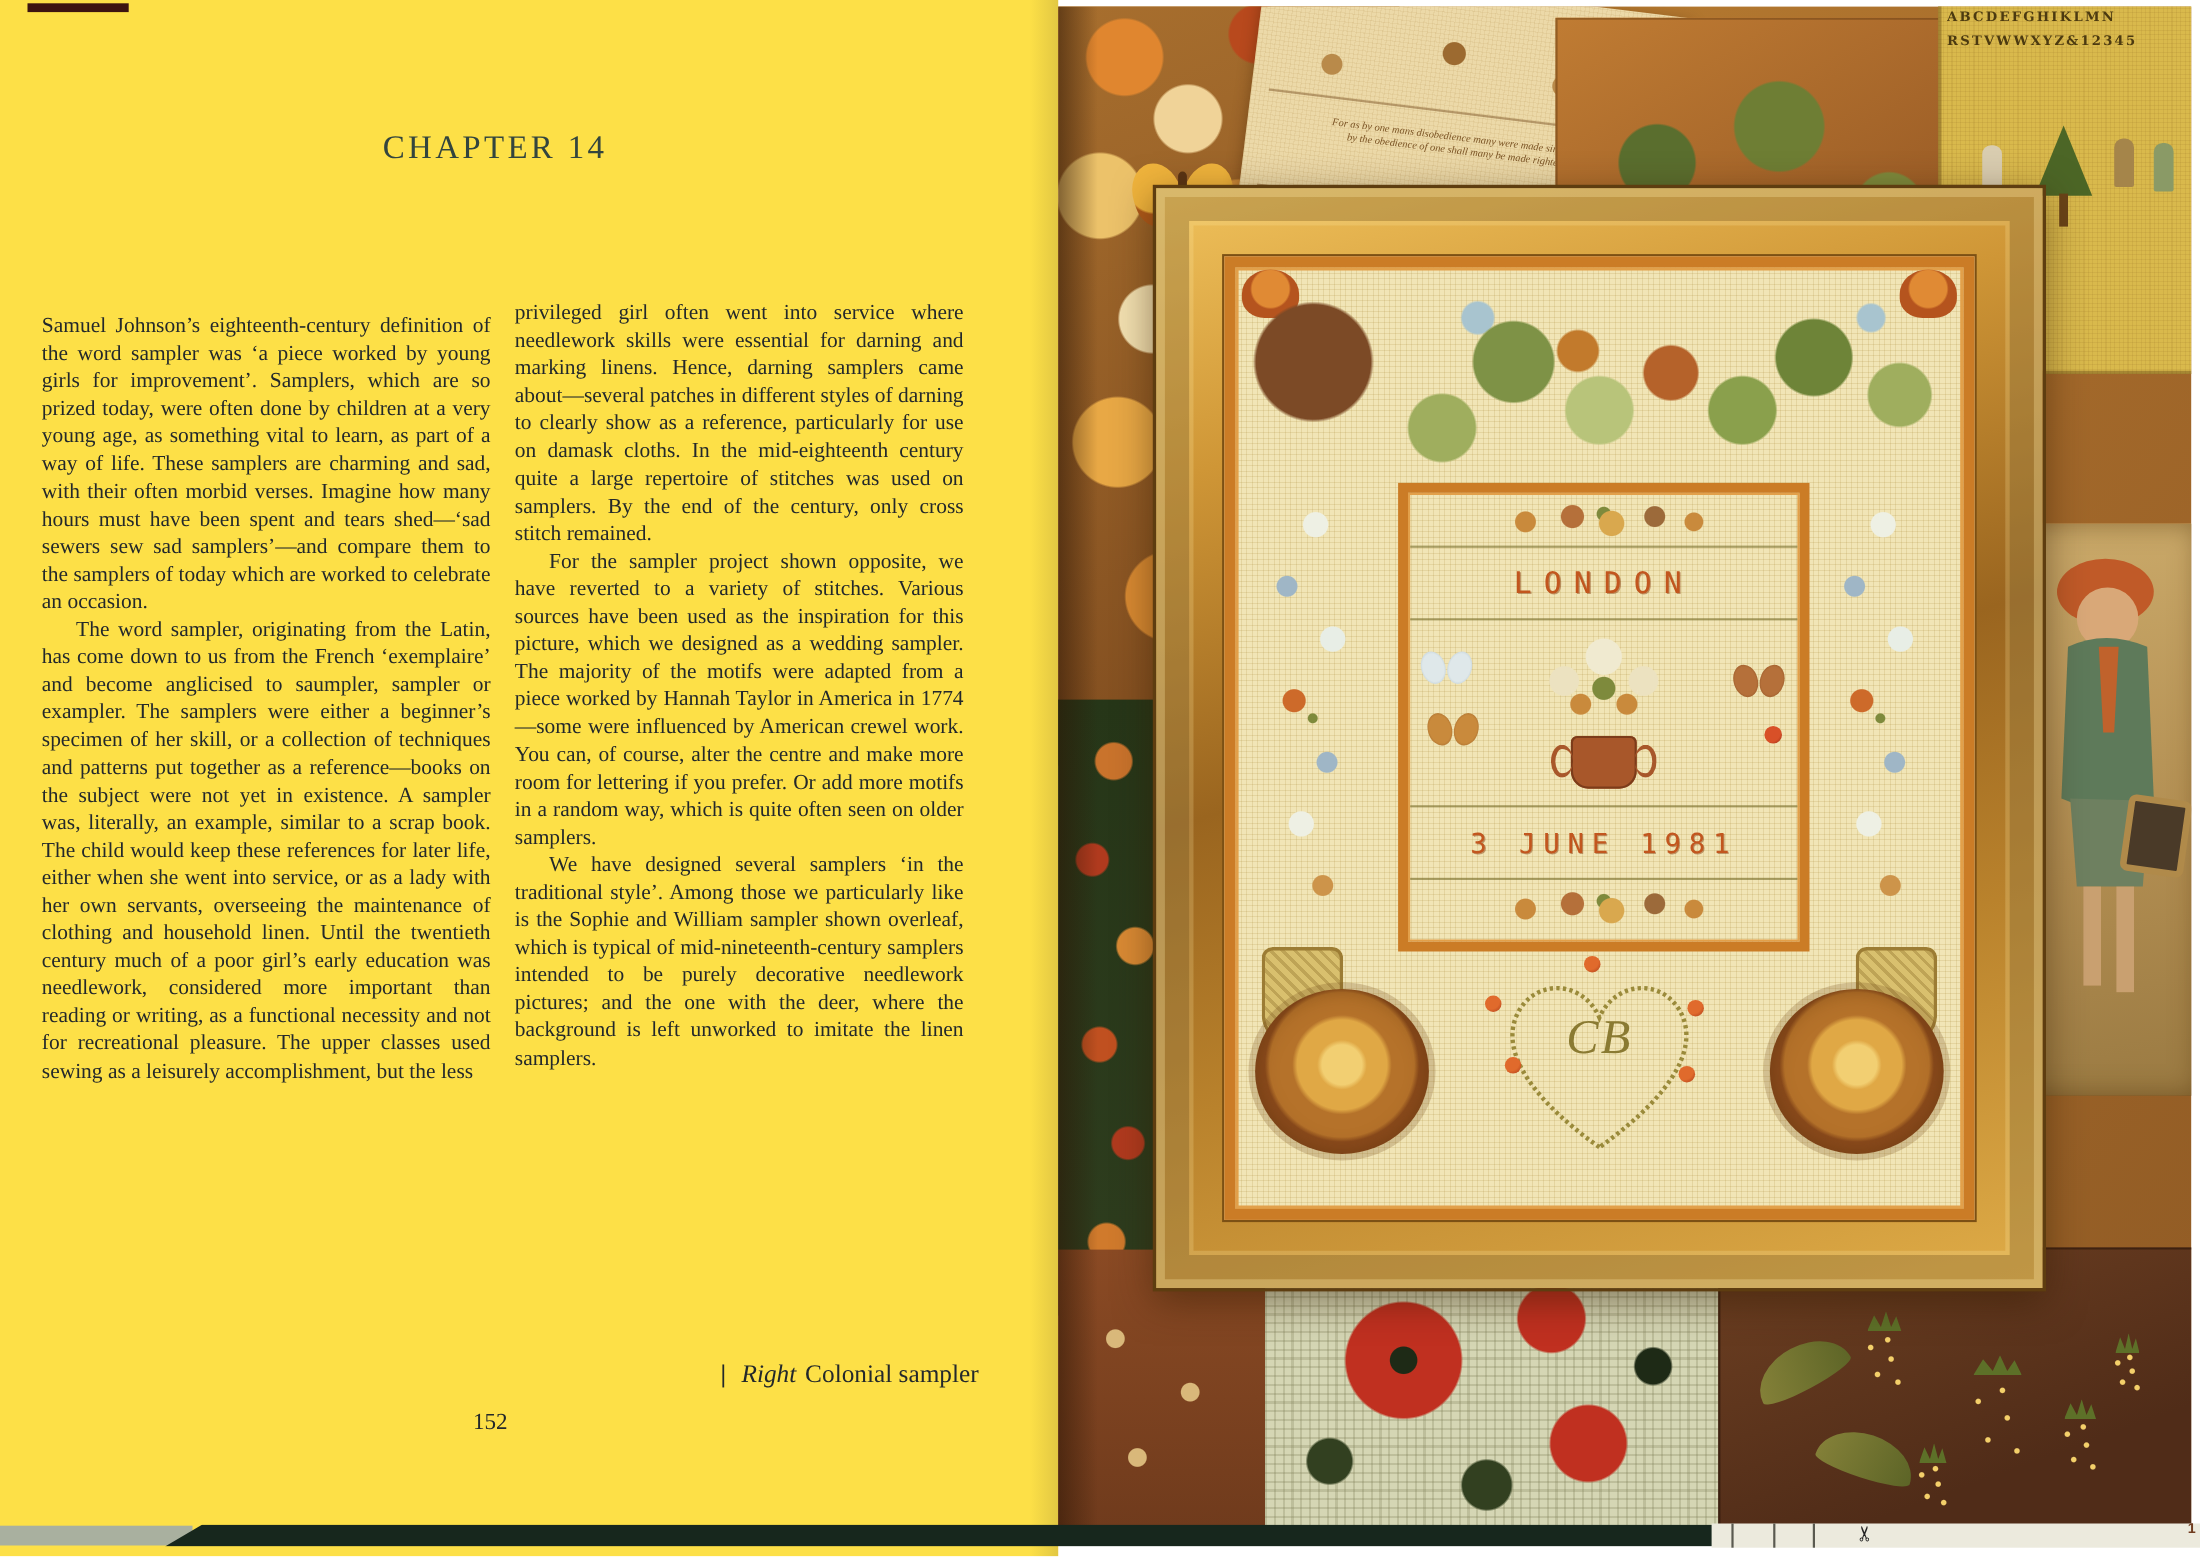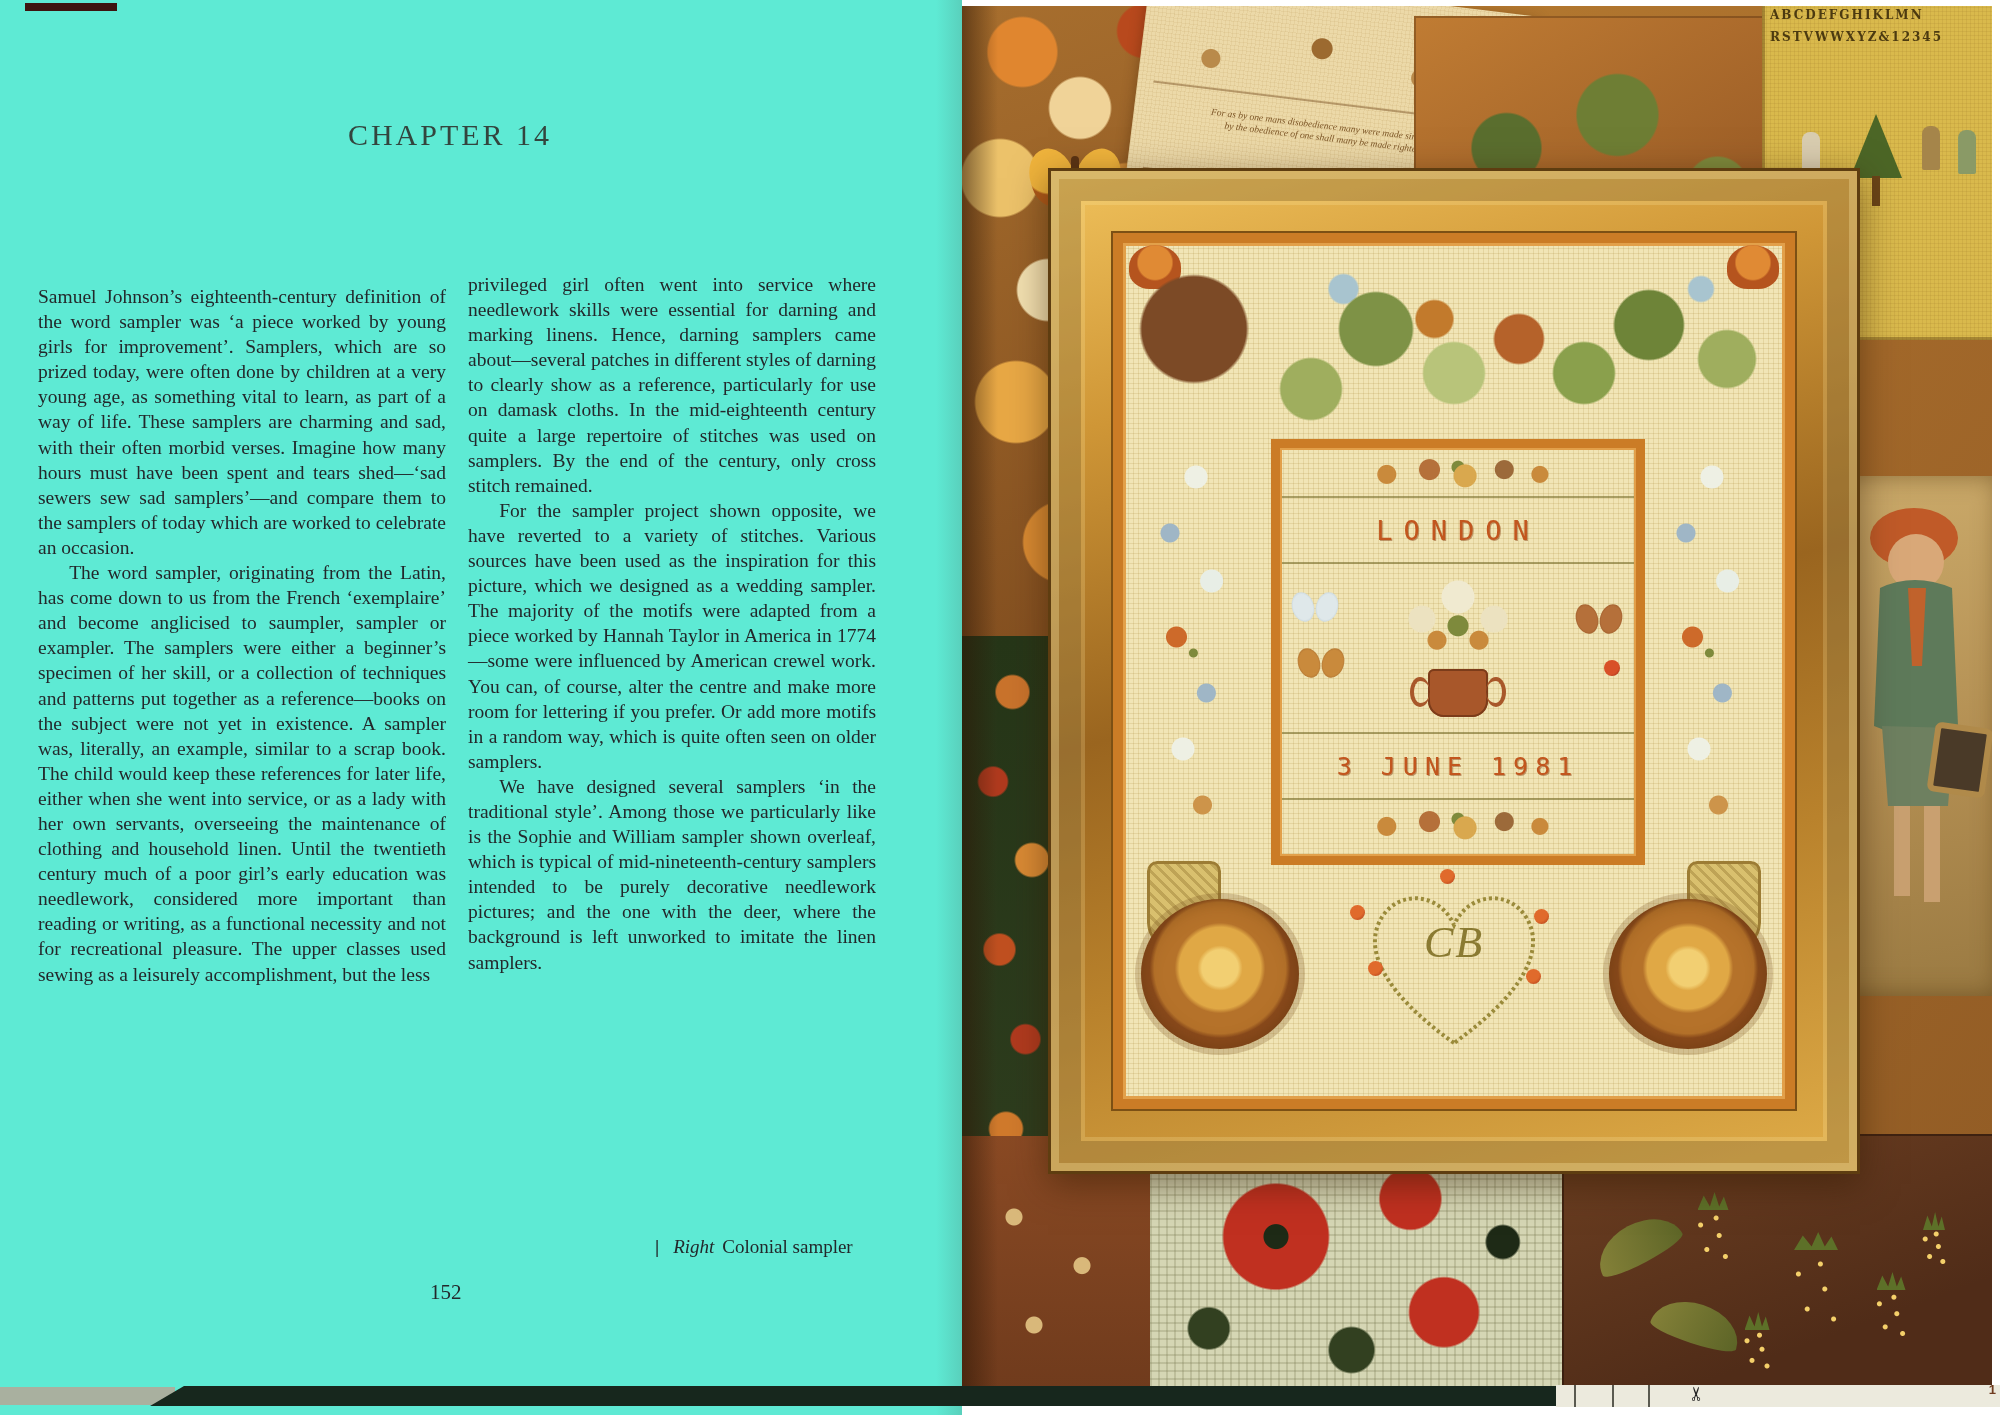--- a/index.html
+++ b/index.html
@@ -1,37 +1,37 @@
 <!DOCTYPE html>
 <html><head>
 <meta charset="utf-8">
 <style>
   html,body{margin:0;padding:0;background:#ffffff;}
   .spread{position:relative;width:2000px;height:1415px;background:#ffffff;overflow:hidden;
           font-family:"Liberation Serif", serif;}
 
   
-  .left-page{position:absolute;left:0;top:0;width:962px;height:1415px;background:#5eead4;}
+  .left-page{position:absolute;left:0;top:0;width:962px;height:1415px;background:#fde047;}
   .gutter-crease{position:absolute;right:0;top:0;width:26px;height:100%;
       background:linear-gradient(to right, rgba(0,0,0,0), rgba(60,50,40,.14));}
   .spine-mark{position:absolute;left:25px;top:3px;width:92px;height:8px;background:#3d1410;}
 
   .chapter-label{position:absolute;left:0;top:118px;width:900px;text-align:center;
       font-size:30px;letter-spacing:3px;color:#33453e;}
   .chapter-title{position:absolute;left:0;top:142px;width:900px;text-align:center;
       font-size:88px;letter-spacing:6px;color:#2f433c;font-weight:400;}
 
   .col{position:absolute;top:272px;width:408px;font-size:19.5px;line-height:25.1px;
       color:#23282b;text-align:justify;}
   .col-1{left:38px;margin-top:12px;}
   .col-2{left:468px;}
   .col p{margin:0;}
   .col p + p{text-indent:1.6em;}
 
-  .caption{position:absolute;left:655px;top:1236px;font-size:19px;color:#23282b;white-space:nowrap;}
+  .caption{position:absolute;left:655px;top:1236px;font-size:23px;color:#23282b;white-space:nowrap;}
   .caption .bar{display:inline-block;margin-right:14px;font-weight:bold;}
   .caption .kicker{font-style:italic;margin-right:8px;}
   .page-number{position:absolute;left:430px;top:1280px;font-size:21px;color:#23282b;}
 
   
   .band-gray{position:absolute;left:0;top:1387px;width:175px;height:18px;background:#a9b09f;}
   .band-dark{position:absolute;left:150px;top:1386px;width:1412px;height:20px;background:#17271d;
       clip-path:polygon(34px 0,100% 0,100% 100%,0 100%);}
   .pattern-strip{position:absolute;left:1556px;top:1385px;width:444px;height:22px;background:#eceadd;}
   .pattern-strip .vline{position:absolute;top:0;width:1.5px;height:100%;background:#5a5a50;}

